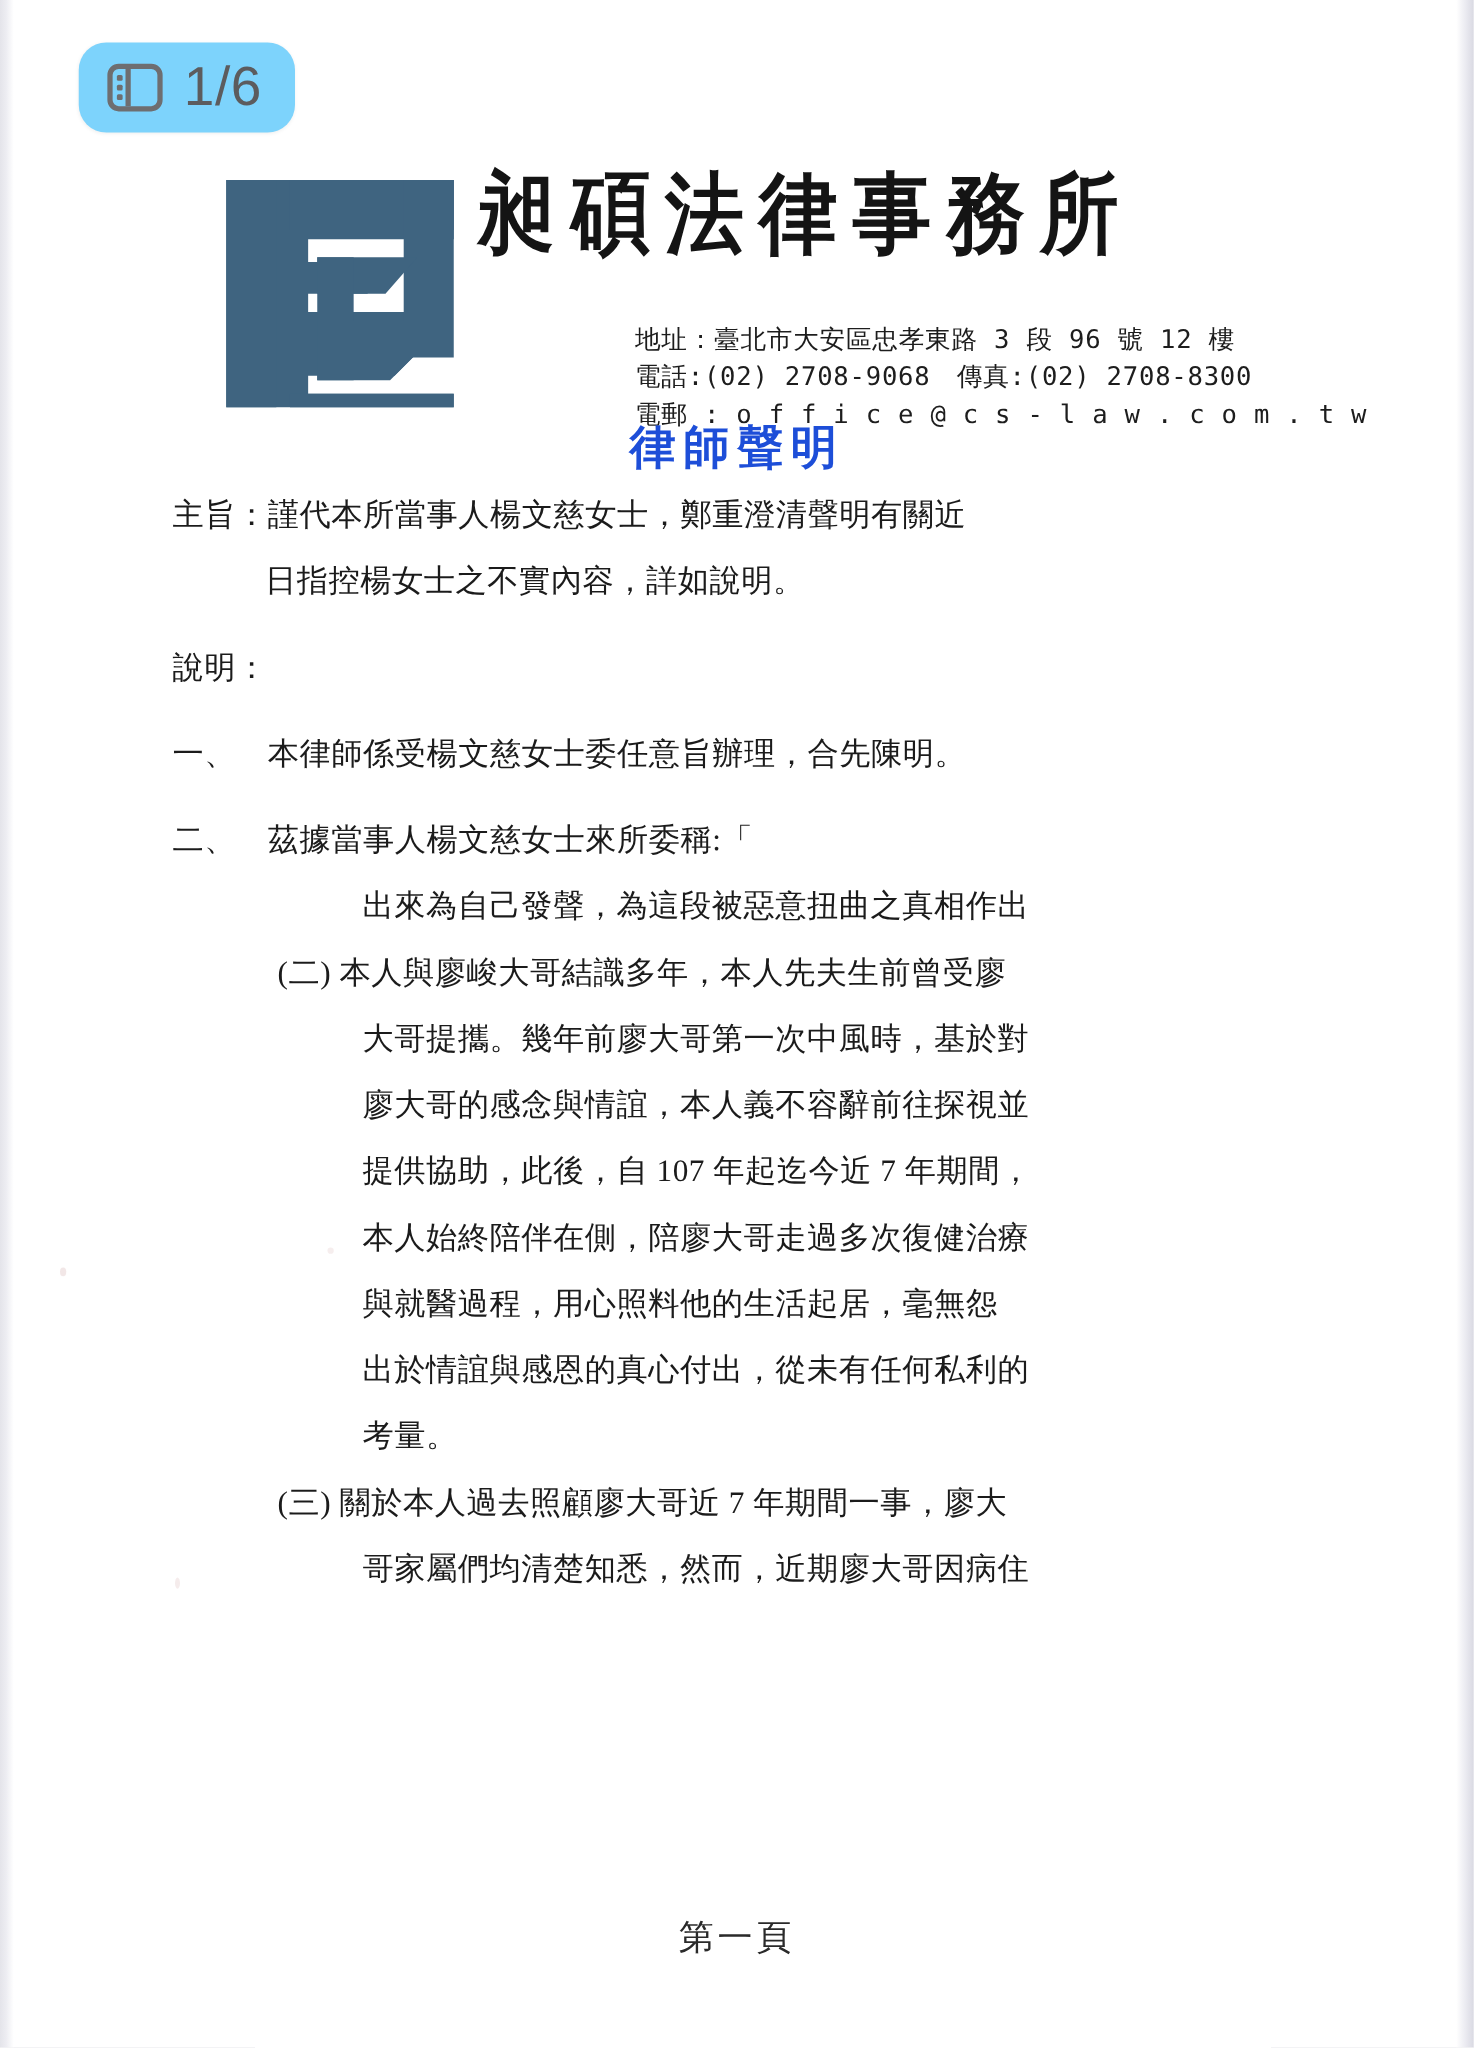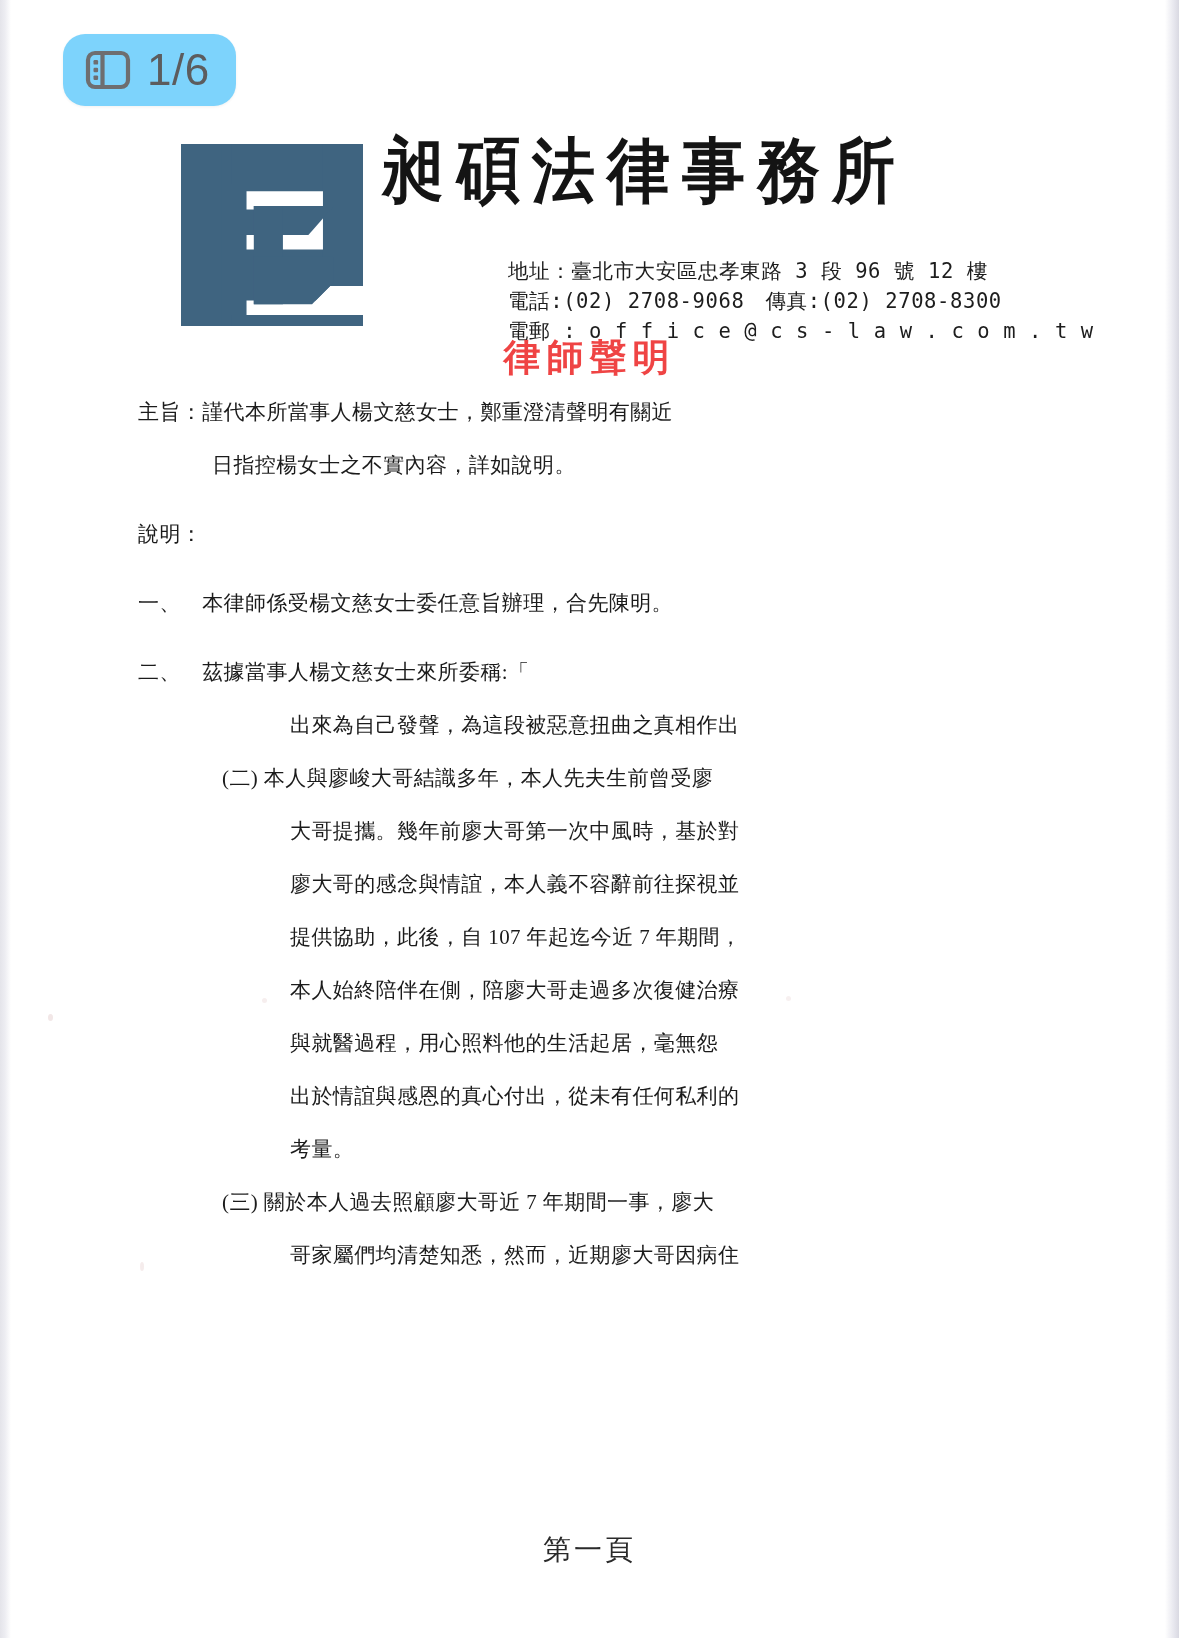--- a/index.html
+++ b/index.html
@@ -125,33 +125,33 @@
   .doc-title {
     position: absolute;
     top: 333px;
     left: 0;
     width: 1179px;
     text-align: center;
     font-family: "DejaVu Serif", "Liberation Serif", serif;
     font-weight: 700;
     font-size: 37px;
     letter-spacing: 6px;
-    color: #ef4444;
+    color: #1d4ed8;
   }
 
   
   .body-block {
     position: absolute;
     top: 386px;
     left: 138px;
     width: 880px;
   }
   .line {
     font-family: "Liberation Serif", "DejaVu Serif", serif;
-    font-size: 21px;
+    font-size: 25px;
     line-height: 53px;
     color: #1b1b1b;
     letter-spacing: 0.4px;
     white-space: nowrap;
   }
   .ind-0  { padding-left: 0; }
   .ind-1  { padding-left: 74px; }
   .ind-2  { padding-left: 84px; }
   .ind-3  { padding-left: 152px; }
   .gap-sm { height: 16px; }

